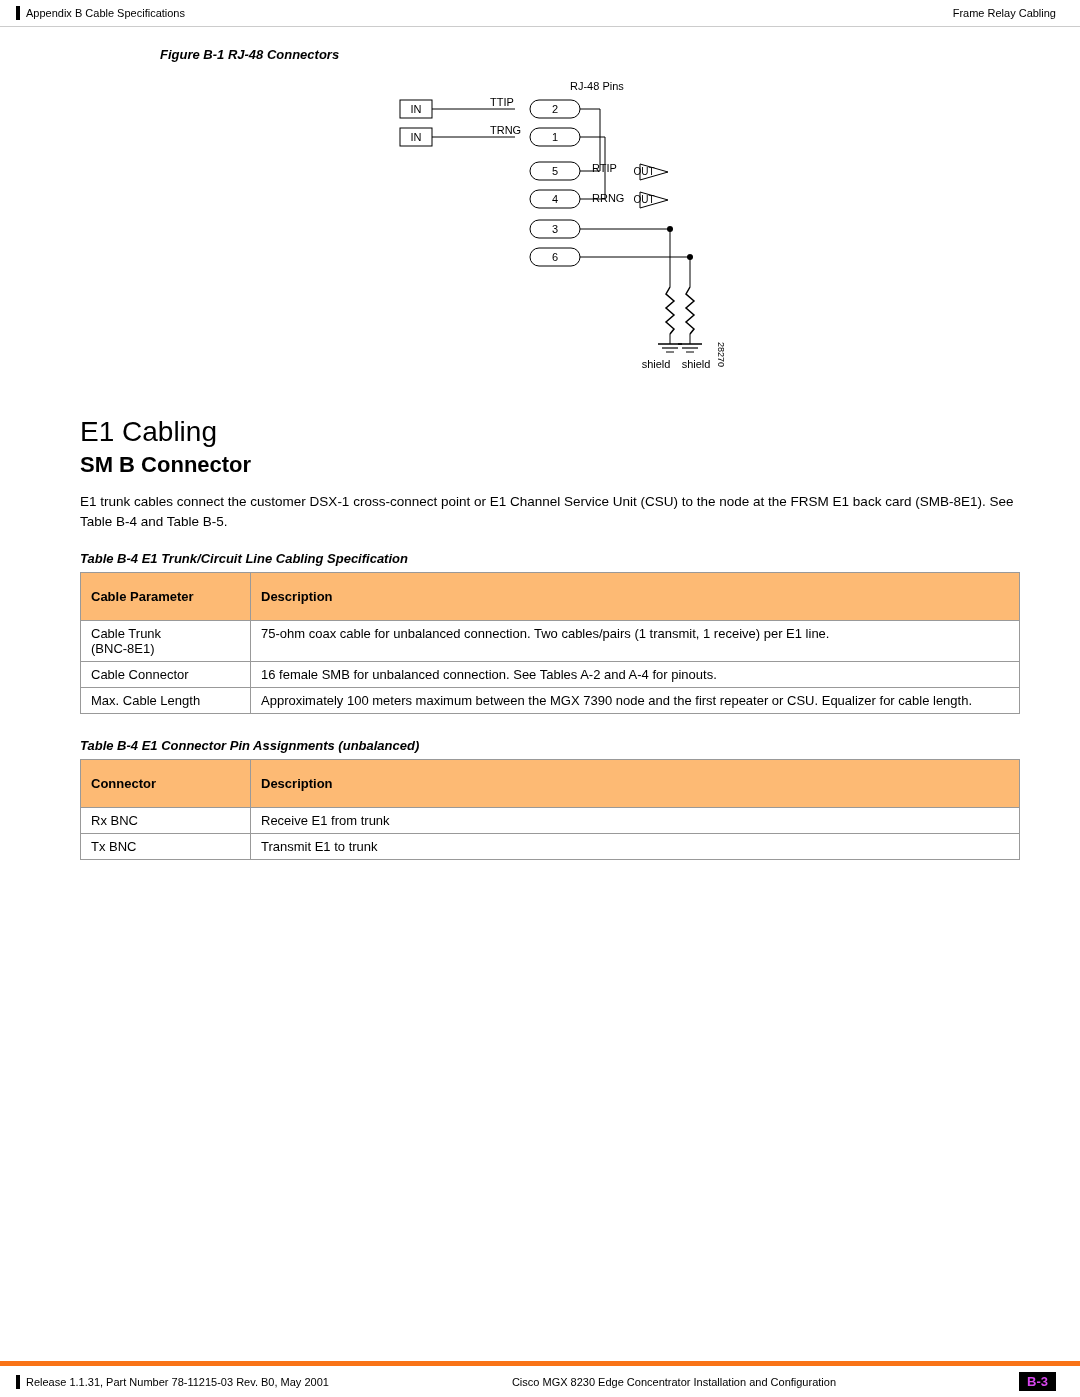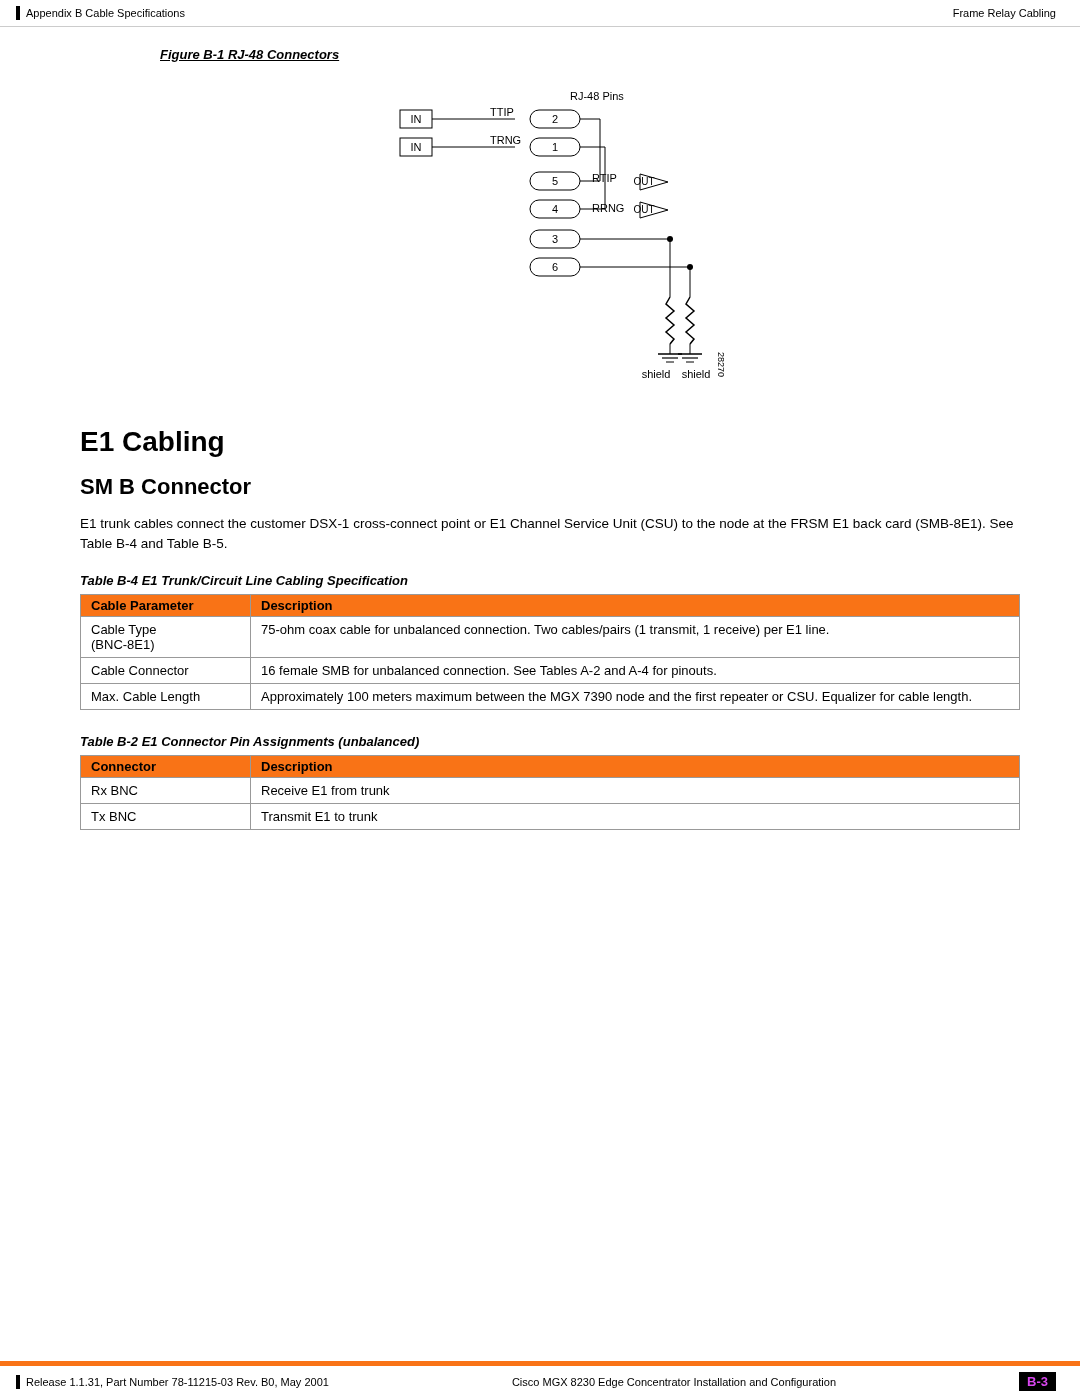--- a/index.html
+++ b/index.html
@@ -49,32 +49,31 @@
     .figure-section {
       margin-bottom: 30px;
       text-align: center;
     }
 
     .figure-title {
       font-style: italic;
       font-weight: bold;
       font-size: 13px;
       font-family: Arial, sans-serif;
-      margin-bottom: 20px;
+      margin-bottom: 10px;
       text-align: left;
       padding-left: 80px;
-      text-decoration: underline;
     }
 
     
     .main-heading {
       font-size: 28px;
-      font-weight: bold;
-      font-family: Arial, sans-serif;
-      margin-bottom: 16px;
+      font-weight: normal;
+      font-family: Arial, sans-serif;
+      margin-bottom: 4px;
       margin-top: 10px;
     }
 
     .sub-heading {
       font-size: 22px;
       font-weight: bold;
       font-family: Arial, sans-serif;
       margin-bottom: 14px;
     }
 
@@ -94,23 +93,23 @@
     }
 
     table {
       width: 100%;
       border-collapse: collapse;
       margin-bottom: 24px;
       font-size: 13px;
       font-family: Arial, sans-serif;
     }
     table th {
-      background: #f97316;
+      background: #fdba74;
       border: 1px solid #999;
-      padding: 3px 10px;
+      padding: 16px 10px;
       text-align: left;
       font-weight: bold;
     }
     table td {
       border: 1px solid #999;
       padding: 5px 10px;
       vertical-align: top;
     }
     table td:first-child {
       width: 170px;
@@ -266,36 +265,36 @@
   <div class="table-title">Table B-4     E1 Trunk/Circuit Line Cabling Specification</div>
   <table>
     <thead>
       <tr>
         <th>Cable Parameter</th>
         <th>Description</th>
       </tr>
     </thead>
     <tbody id="table-b4-body">
     <tr>
-          <td style="white-space: pre-line;">Cable Type
+          <td style="white-space: pre-line;">Cable Trunk
 (BNC-8E1)</td>
           <td>75-ohm coax cable for unbalanced connection. Two cables/pairs (1 transmit, 1 receive) per E1 line.</td>
         </tr>
         <tr>
           <td style="white-space: pre-line;">Cable Connector</td>
           <td>16 female SMB for unbalanced connection. See Tables A-2 and A-4 for pinouts.</td>
         </tr>
         <tr>
           <td style="white-space: pre-line;">Max. Cable Length</td>
           <td>Approximately 100 meters maximum between the MGX 7390 node and the first repeater or CSU. Equalizer for cable length.</td>
         </tr>
       </tbody>
   </table>
 
-  <div class="table-title">Table B-2     E1 Connector Pin Assignments (unbalanced)</div>
+  <div class="table-title">Table B-4     E1 Connector Pin Assignments (unbalanced)</div>
   <table>
     <thead>
       <tr>
         <th>Connector</th>
         <th>Description</th>
       </tr>
     </thead>
     <tbody id="table-b5-body">
     <tr>
           <td>Rx BNC</td>

